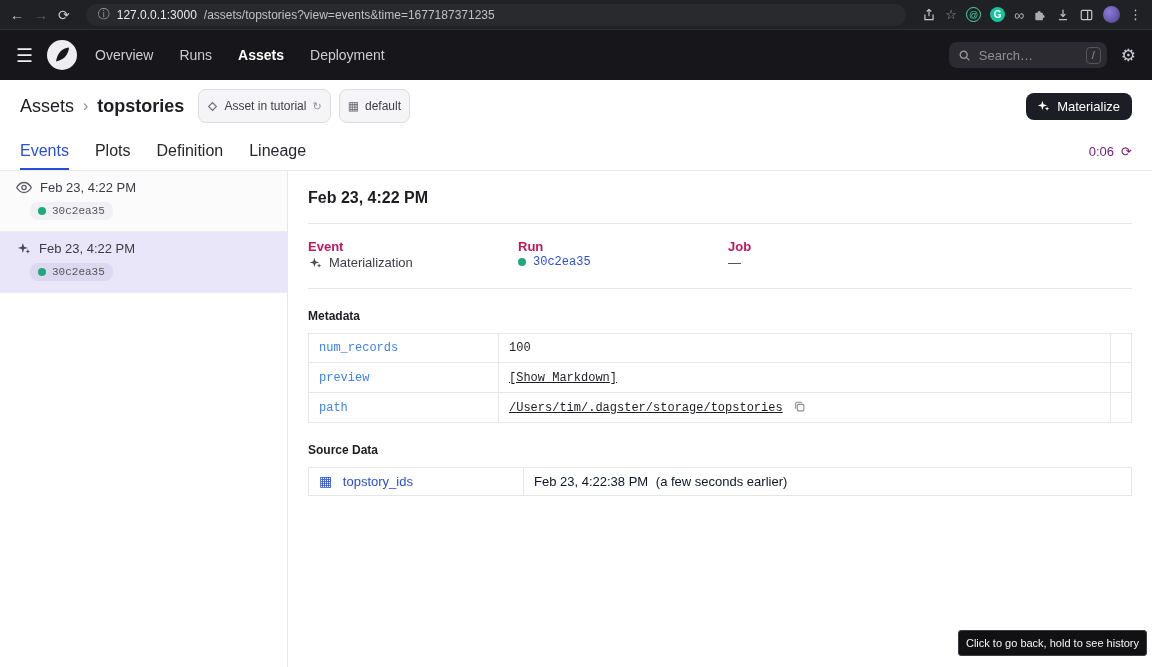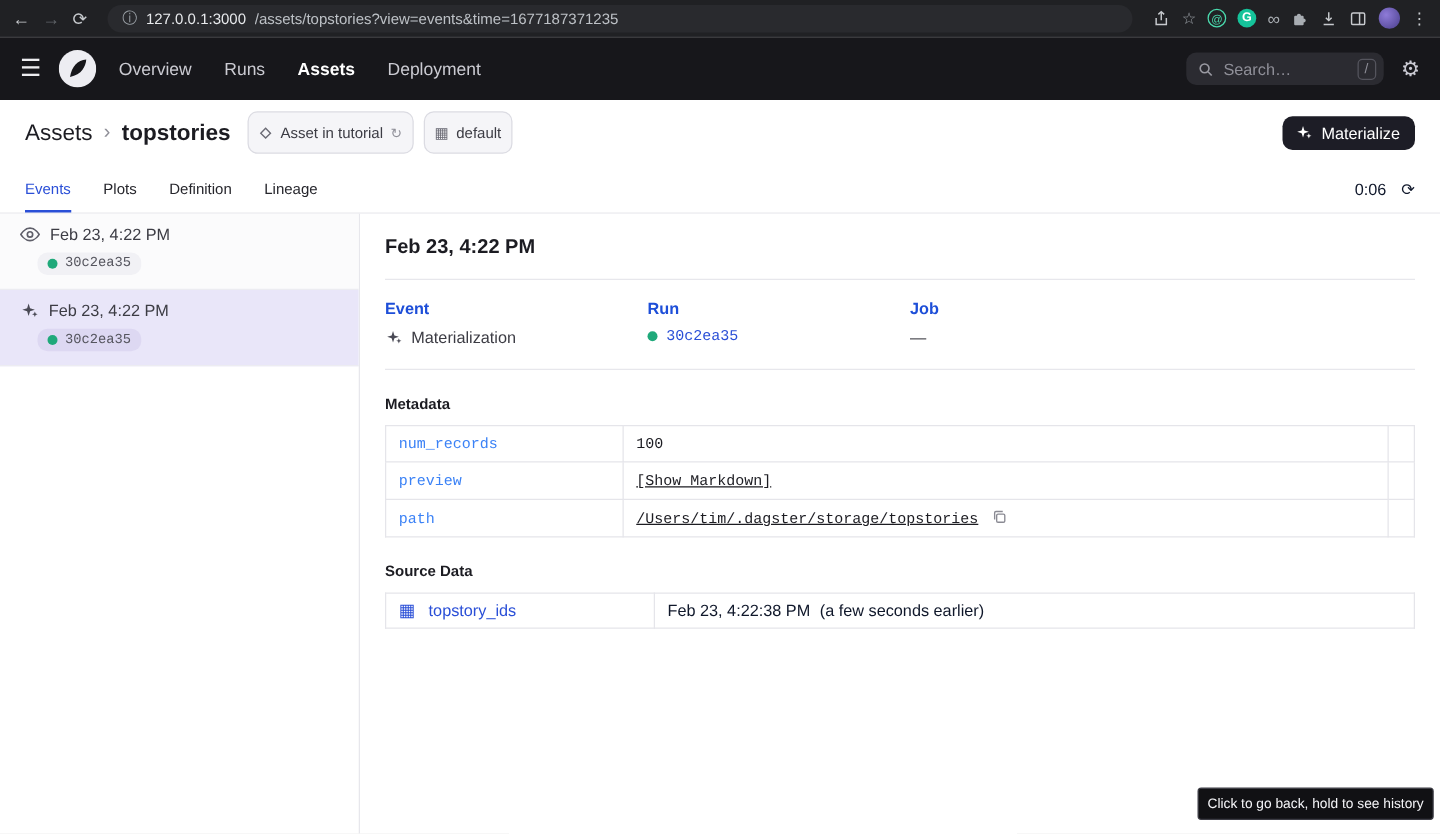--- a/index.html
+++ b/index.html
@@ -60,43 +60,43 @@
   .tag-refresh { color:#8f8f98; font-size:11px; cursor:pointer; }
   .grid-glyph { font-size:12px; color:#6a6a74; line-height:1; }
   .grid-glyph.blue { color:#2a4fd7; font-size:14px; }
   .materialize-btn { margin-left:auto; display:inline-flex; align-items:center; gap:7px; background:#1d1d26;
                      color:#fff; border:none; border-radius:8px; padding:6px 12px 6px 10px; font-size:13px;
                      font-weight:500; font-family:inherit; cursor:pointer; }
 
   
   .tabs-row { flex:0 0 39px; display:flex; align-items:stretch; padding:0 20px;
               border-bottom:1px solid #e7e7ec; background:#fff; }
-  .tab { display:flex; align-items:center; margin-right:26px; font-size:12px; color:#26262c;
+  .tab { display:flex; align-items:center; margin-right:26px; font-size:16px; color:#26262c;
          border-bottom:2px solid transparent; padding-top:2px; cursor:pointer; }
   .tab.active { color:#2a4fd7; border-bottom-color:#2a4fd7; }
-  .tabs-right { margin-left:auto; display:flex; align-items:center; gap:12px; color:#0f172a; font-size:13px; }
+  .tabs-right { margin-left:auto; display:flex; align-items:center; gap:7px; color:#701a75; font-size:13px; }
   .refresh-glyph { font-size:13px; cursor:pointer; }
 
   
   .content { flex:1; display:flex; min-height:0; }
   .sidebar { flex:0 0 288px; width:288px; border-right:1px solid #e7e7ec; background:#fff; overflow:hidden; }
   .event-item { padding:9px 16px 11px; border-bottom:1px solid #ececf1; cursor:pointer; }
   .event-item.first { background:#fbfbfc; }
   .event-item.selected { background:#e9e6f9; }
   .event-top { display:flex; align-items:center; gap:8px; font-size:13px; color:#3c3c44; }
   .run-pill { display:inline-flex; align-items:center; gap:6px; margin:7px 0 0 14px; background:#f1f1f5;
               border-radius:8px; padding:3px 8px; font-size:11px; color:#55555e; }
   .event-item.selected .run-pill { background:#ddd8f2; }
   .dot { width:8px; height:8px; border-radius:50%; background:#1fa97a; display:inline-block; flex:none; }
 
   .detail { flex:1; min-width:0; padding:18px 20px; background:#fff; }
   .detail-title { font-size:16px; font-weight:700; color:#1c1c22; margin:0 0 16px; }
   .divider { border-top:1px solid #e7e7ec; }
   .cols { display:grid; grid-template-columns:210px 210px 1fr; padding:15px 0 18px; }
-  .col-label { font-size:13px; font-weight:700; color:#1d4ed8; margin-bottom:8px; }
+  .col-label { font-size:13px; font-weight:700; color:#be185d; margin-bottom:1px; }
   .col-value { font-size:13px; color:#3c3c44; display:flex; align-items:center; gap:7px; }
   .sparkle { color:#4a4a55; display:flex; }
   .run-link { color:#2a4fd7; font-size:12px; cursor:pointer; }
   .section-title { font-size:12px; font-weight:700; color:#1c1c22; margin:20px 0 10px; }
   .meta-table { width:100%; border-collapse:collapse; }
   .meta-table td { border:1px solid #e5e5ea; padding:7px 10px; font-size:12px; background:#fff; }
   .meta-table .k { width:190px; color:#3b82f6; }
   .meta-table .v { color:#1c1c22; }
   .meta-table .sp { width:18px; }
   .md-link { color:#1c1c22; text-decoration:underline; cursor:pointer; }

